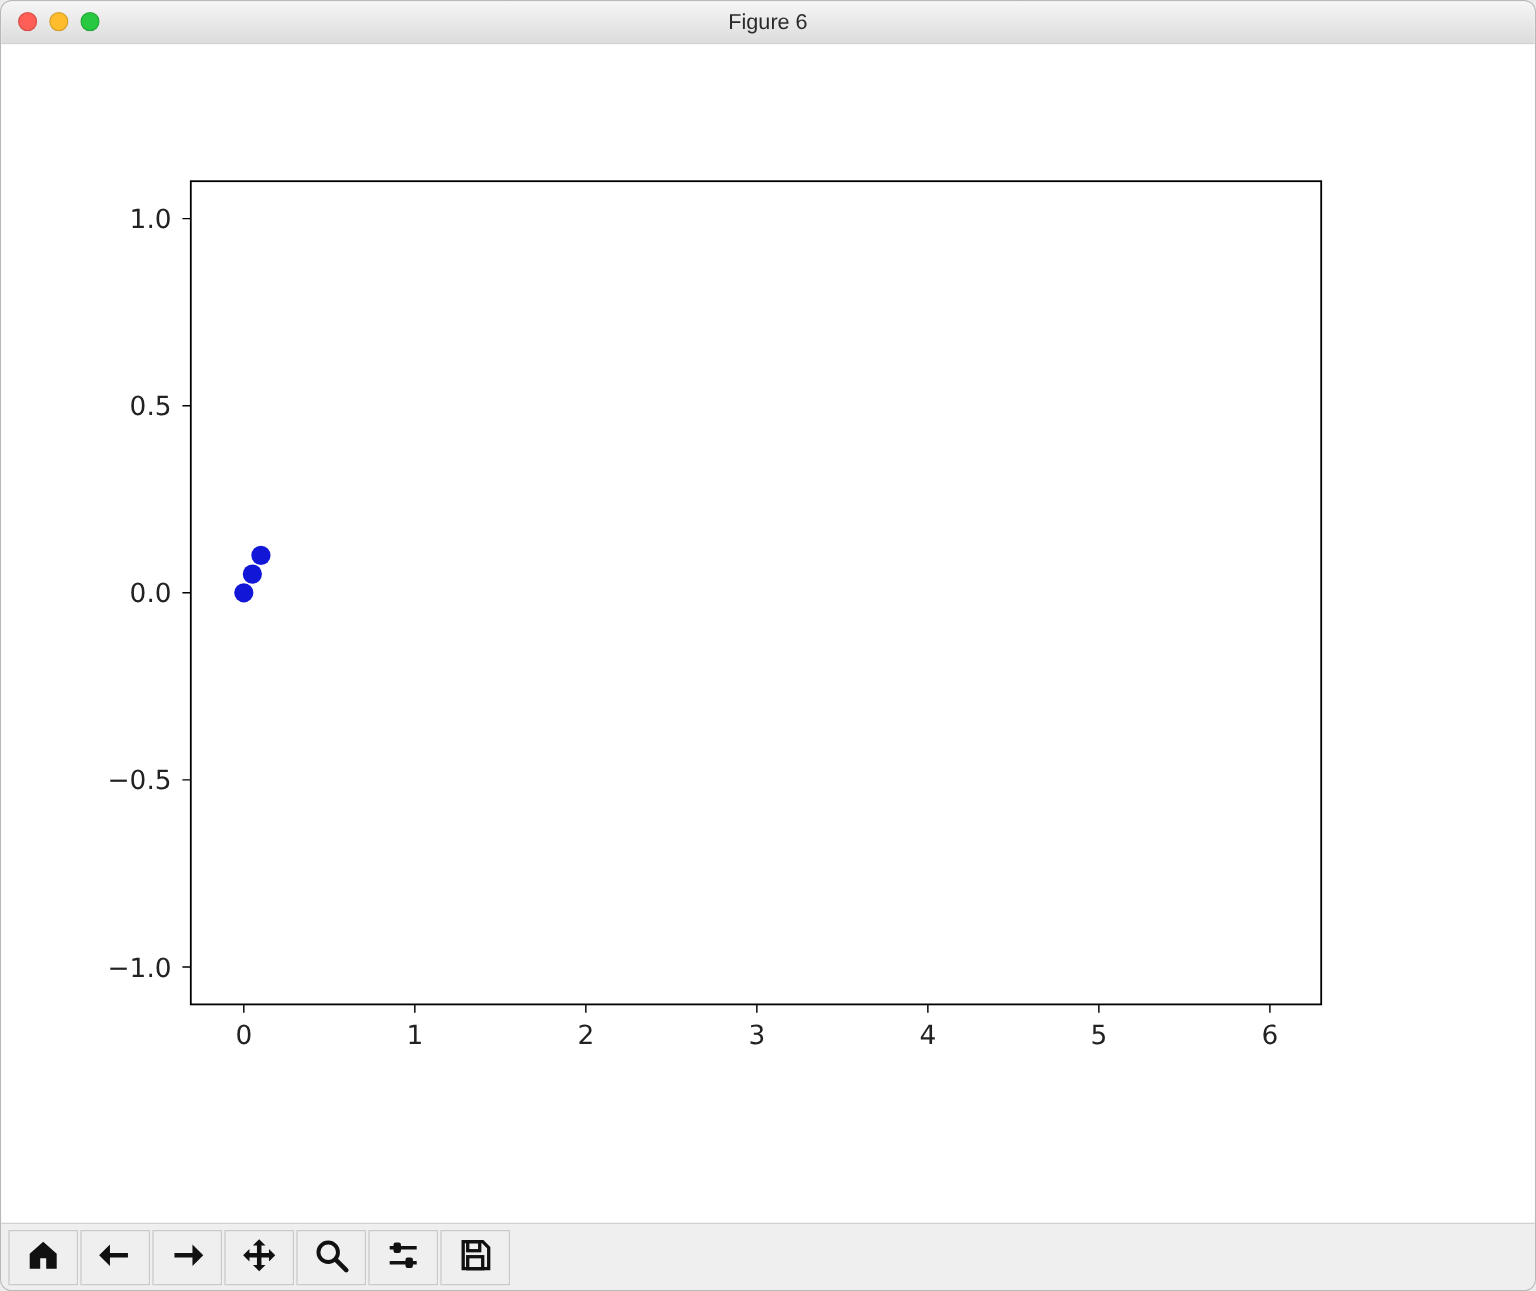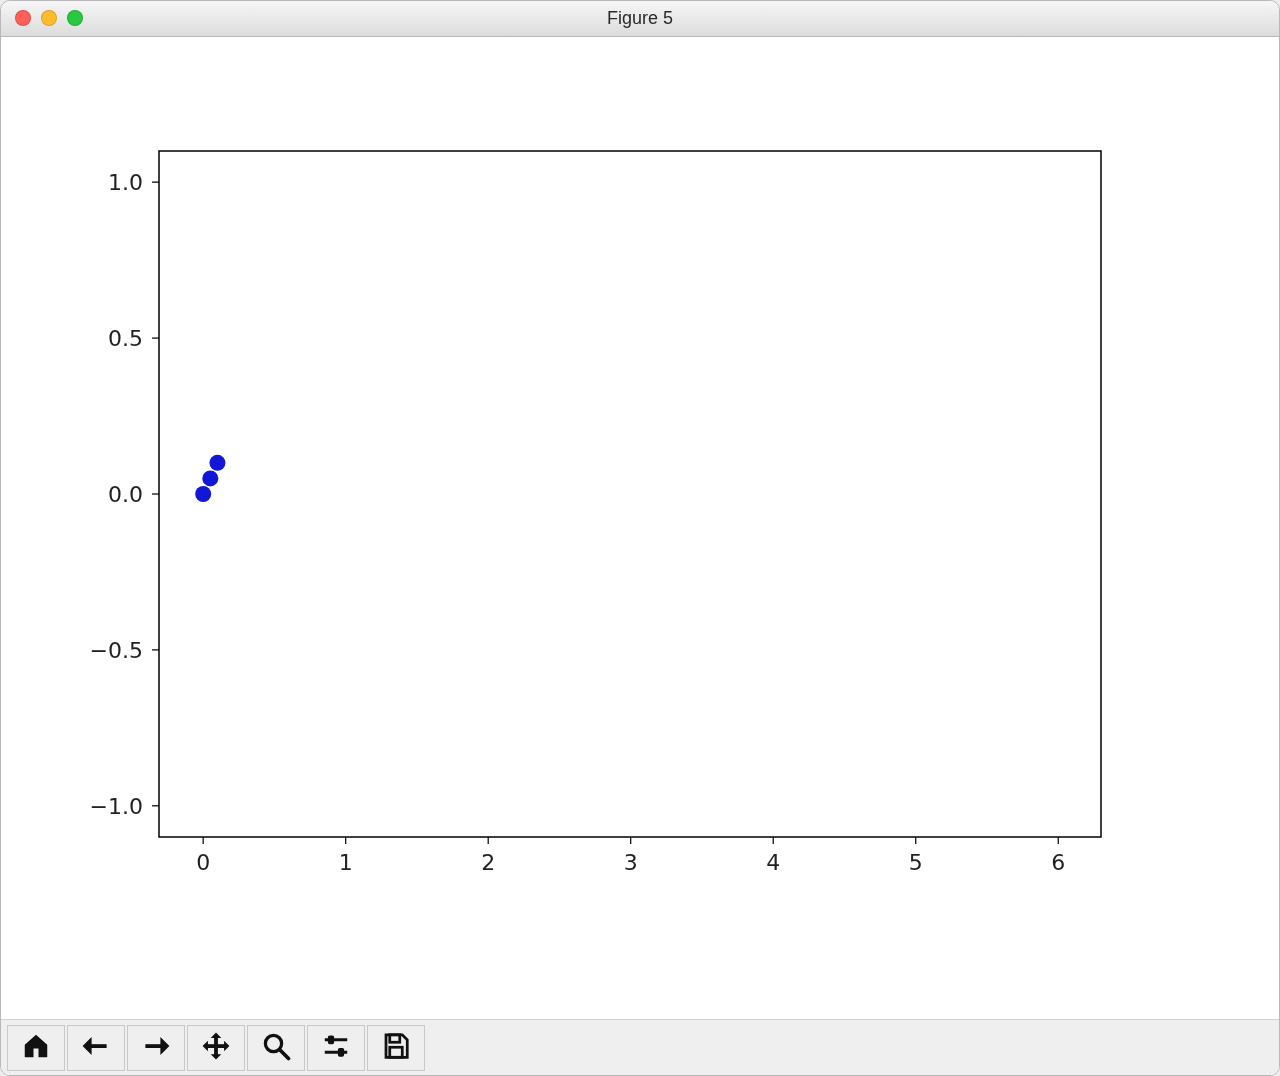--- a/index.html
+++ b/index.html
@@ -41,21 +41,21 @@
 <body>
 
 <div class="window">
 
   <div class="titlebar">
     <div class="traffic">
       <div class="tl-btn" style="background:#ff5f57"></div>
       <div class="tl-btn" style="background:#ffbd2e"></div>
       <div class="tl-btn" style="background:#28c840"></div>
     </div>
-    <div class="title">Figure 5</div>
+    <div class="title">Figure 6</div>
   </div>
 
   <div class="canvas-area">
     <svg class="plot" id="plot-svg" xmlns="http://www.w3.org/2000/svg" width="1278" height="984" viewBox="0 0 1278 984">
         <rect x="158" y="114" width="942" height="686" fill="none" stroke="#000" stroke-width="1.5"></rect>
         <line x1="202.178517397882" y1="800" x2="202.178517397882" y2="807" stroke="#000" stroke-width="1.2"></line>
         <text x="202.178517397882" y="833" text-anchor="middle" class="tick-label">0</text>
         <line x1="344.68986384266265" y1="800" x2="344.68986384266265" y2="807" stroke="#000" stroke-width="1.2"></line>
         <text x="344.68986384266265" y="833" text-anchor="middle" class="tick-label">1</text>
         <line x1="487.2012102874433" y1="800" x2="487.2012102874433" y2="807" stroke="#000" stroke-width="1.2"></line>

